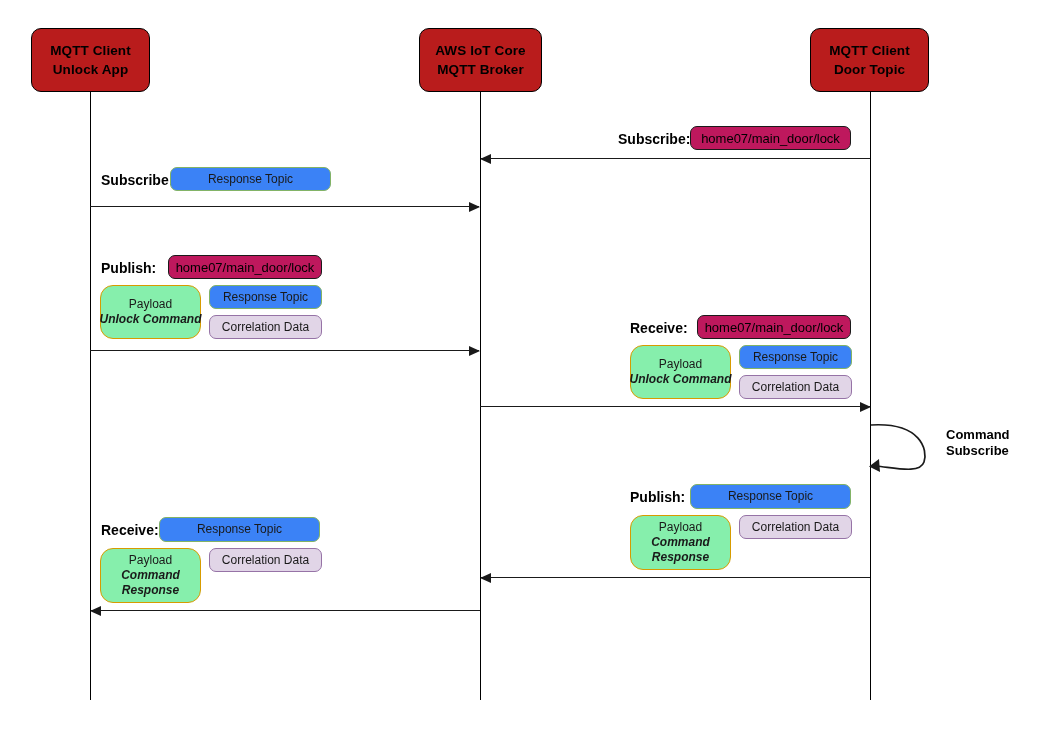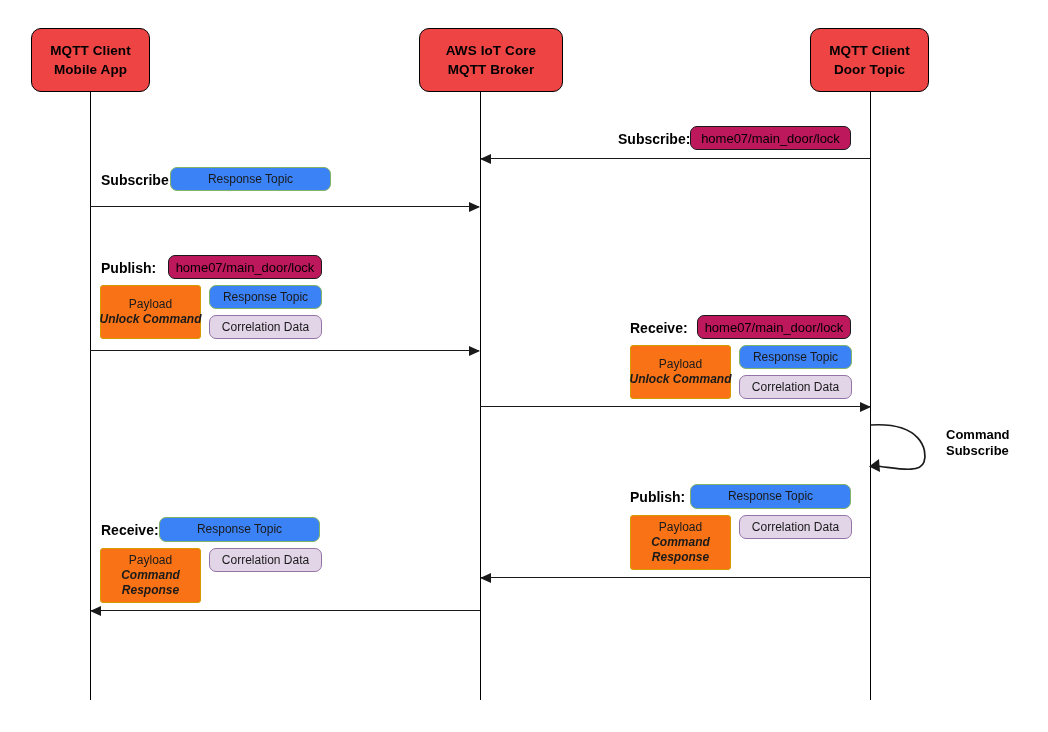--- a/index.html
+++ b/index.html
@@ -18,21 +18,21 @@
     background: #ffffff;
     overflow: hidden;
   }
 
   
   .participant {
     position: absolute;
     box-sizing: border-box;
     border: 1.6px solid #000000;
     border-radius: 10px;
-    background: #ef4444;
+    background: #b91c1c;
     display: flex;
     flex-direction: column;
     align-items: center;
     justify-content: center;
     font-weight: bold;
     font-size: 13.5px;
     line-height: 19px;
     text-align: center;
     letter-spacing: 0.1px;
   }
@@ -101,25 +101,25 @@
     background: #3b82f6;
     border: 1.5px solid #82b366;
     color: #1a1a1a;
   }
   .chip.purple {
     background: #e1d5e7;
     border: 1.5px solid #9673a6;
     color: #1a1a1a;
   }
   .chip.orange {
-    background: #f97316;
+    background: #86efac;
     border: 1.5px solid #d79b00;
     color: #1a1a1a;
     flex-direction: column;
-    border-radius: 3px;
+    border-radius: 13px;
   }
   .chip.orange .ptitle { font-style: normal; }
   .chip.orange .pbody { font-style: italic; font-weight: bold; }
 
   
   .selfloop {
     position: absolute;
   }
   .selfloop-label {
     position: absolute;
@@ -129,24 +129,24 @@
     white-space: nowrap;
   }
 </style>
 </head>
 <body>
 
 <div id="canvas">
 
   <div class="participant" style="left:31px; top:28px; width:119px; height:64px;">
     <span class="pline">MQTT Client</span>
-    <span class="pline">Mobile App</span>
-  </div>
-
-  <div class="participant" style="left:419px; top:28px; width:144px; height:64px;">
+    <span class="pline">Unlock App</span>
+  </div>
+
+  <div class="participant" style="left:419px; top:28px; width:123px; height:64px;">
     <span class="pline">AWS IoT Core</span>
     <span class="pline">MQTT Broker</span>
   </div>
 
   <div class="participant" style="left:810px; top:28px; width:119px; height:64px;">
     <span class="pline">MQTT Client</span>
     <span class="pline">Door Topic</span>
   </div>
 
   <div class="lifeline" style="left:90px; top:92px; height:608px;"></div>

